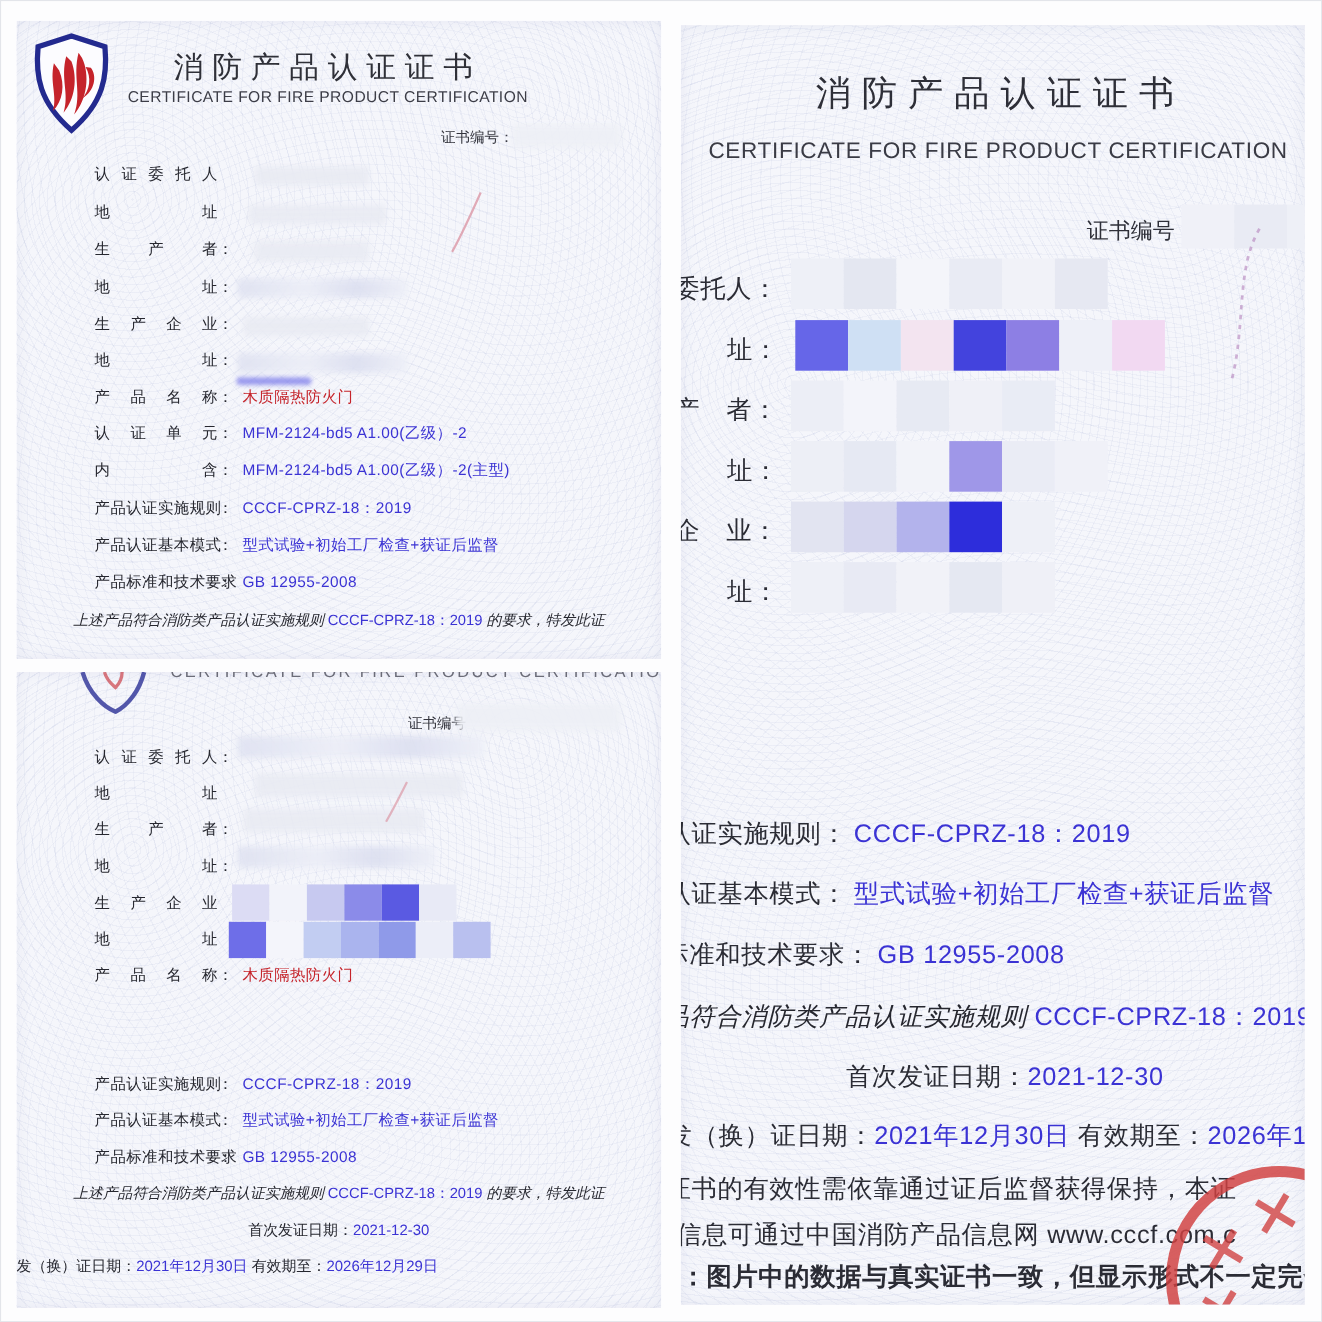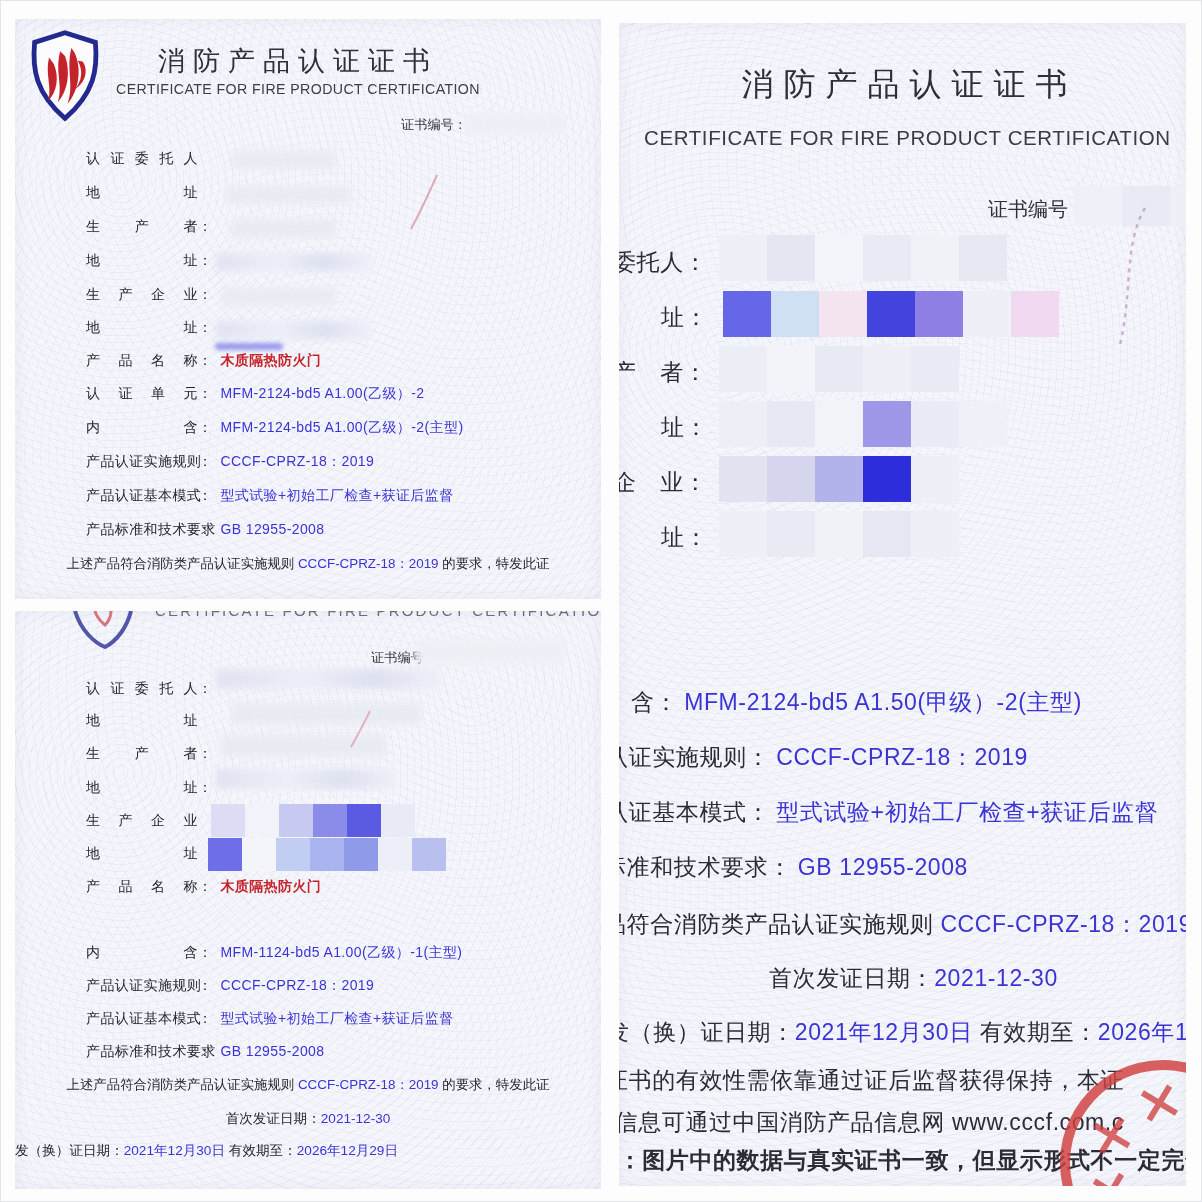--- a/index.html
+++ b/index.html
@@ -12,23 +12,23 @@
       repeating-radial-gradient(circle at 55% 75%, rgba(150,162,205,.08) 0 1px, transparent 1px 8px);
     box-shadow:inset 0 0 14px rgba(140,150,190,.14);}
   .c1{left:14px;top:18px;width:586px;height:580px;}
   .c2{left:14px;top:610px;width:586px;height:578px;}
   .c3{left:618px;top:22px;width:567px;height:1163px;}
 
   
   .lab{display:inline-block;width:112px;text-align:justify;text-align-last:justify;color:#26272f;}
   .col{color:#26272f;}
   .val{margin-left:8px;}
-  .v-red{color:#c5242b;font-weight:bold;}
+  .v-red{color:#c5242b;}
   .v-blue{color:#3b33d4;}
-  .mix-pre,.mix-post{color:#26272f;}
+  .mix-pre,.mix-post{color:#26272f;font-style:italic;}
   .mix-mid{color:#3b33d4;}
 
   
   .c1 .row,.c2 .row{position:absolute;left:71px;font-size:14px;letter-spacing:.4px;color:#26272f;white-space:nowrap;}
   .c1 .ttl{position:absolute;left:60px;right:80px;top:24px;text-align:center;font-size:27px;letter-spacing:8px;color:#2f3038;font-weight:500;}
   .c1 .sub{position:absolute;left:60px;right:80px;top:62px;text-align:center;font-size:14.2px;color:#3c3d47;letter-spacing:.4px;}
   .c1 .certno{position:absolute;left:386px;top:97px;font-size:13.2px;color:#33343d;}
   .c1r0{top:131px}.c1r1{top:165px}.c1r2{top:199px}.c1r3{top:233px}.c1r4{top:267px}.c1r5{top:300px}
   .c1r6{top:333px}.c1r7{top:366px}.c1r8{top:400px}.c1r9{top:434px}.c1r10{top:468px}.c1r11{top:502px}
   .c1 .footer{position:absolute;left:0;right:0;top:536px;text-align:center;font-size:13.4px;white-space:nowrap;}
@@ -156,21 +156,20 @@
     <div class="certno">证书编号</div>
     <div class="sm sNo"></div>
 
     <div class="row c2r0"><span class="lab">认证委托人</span><span class="col">：</span></div>
     <div class="row c2r1"><span class="lab">地址</span><span class="col"></span></div>
     <div class="row c2r2"><span class="lab">生产者</span><span class="col">：</span></div>
     <div class="row c2r3"><span class="lab">地址</span><span class="col">：</span></div>
     <div class="row c2r4"><span class="lab">生产企业</span><span class="col"></span></div>
     <div class="row c2r5"><span class="lab">地址</span><span class="col"></span></div>
     <div class="row c2r6"><span class="lab">产品名称</span><span class="col">：</span><span class="val v-red">木质隔热防火门</span></div>
-    <div class="row c2r8"><span class="lab">内含</span><span class="col">：</span><span class="val v-blue">MFM-1124-bd5 A1.00(乙级）-1(主型)</span></div>
     <div class="row c2r9"><span class="lab">产品认证实施规则</span><span class="col">：</span><span class="val v-blue">CCCF-CPRZ-18：2019</span></div>
     <div class="row c2r10"><span class="lab">产品认证基本模式</span><span class="col">：</span><span class="val v-blue">型式试验+初始工厂检查+获证后监督</span></div>
     <div class="row c2r11"><span class="lab">产品标准和技术要求</span><span class="col">：</span><span class="val v-blue">GB 12955-2008</span></div>
 
     <div class="sm ghost sA"></div>
     <div class="sm sB"></div>
     <div class="sm sC"></div>
     <div class="sm ghost sD"></div>
     <div class="mosaic mCompany"><span style="background: rgb(220, 220, 244);"></span><span style="background: rgb(242, 243, 250);"></span><span style="background: rgb(199, 201, 240);"></span><span style="background: rgb(139, 139, 233);"></span><span style="background: rgb(90, 90, 226);"></span><span style="background: rgb(232, 234, 246);"></span></div>
     <div class="mosaic mAddress"><span style="background: rgb(110, 110, 232);"></span><span style="background: rgb(244, 245, 251);"></span><span style="background: rgb(194, 205, 242);"></span><span style="background: rgb(170, 180, 238);"></span><span style="background: rgb(143, 154, 233);"></span><span style="background: rgb(236, 238, 248);"></span><span style="background: rgb(185, 192, 239);"></span></div>
@@ -194,21 +193,20 @@
     <div class="sub">CERTIFICATE FOR FIRE PRODUCT CERTIFICATION</div>
     <div class="certno">证书编号：</div>
     <div class="mosaic mNo"><span style="background: rgb(240, 241, 248);"></span><span style="background: rgb(233, 235, 244);"></span><span style="background: rgb(238, 240, 247);"></span></div>
 
     <div class="row c3r1"><span class="lab3">委托人：</span></div>
     <div class="row c3r2"><span class="lab3">址：</span></div>
     <div class="row c3r3"><span class="lab3">产　者：</span></div>
     <div class="row c3r4"><span class="lab3">址：</span></div>
     <div class="row c3r5"><span class="lab3">企　业：</span></div>
     <div class="row c3r6"><span class="lab3">址：</span></div>
-    <div class="row c3r9"><span class="lab3">含：</span><span class="val v-blue">MFM-2124-bd5 A1.50(甲级）-2(主型)</span></div>
     <div class="row c3r10"><span class="lab3">认证实施规则：</span><span class="val v-blue">CCCF-CPRZ-18：2019</span></div>
     <div class="row c3r11"><span class="lab3">认证基本模式：</span><span class="val v-blue">型式试验+初始工厂检查+获证后监督</span></div>
     <div class="row c3r12"><span class="lab3">标准和技术要求：</span><span class="val v-blue">GB 12955-2008</span></div>
 
     <div class="row c3r13">
       <span class="mix-pre">品符合消防类产品认证实施规则 </span><span class="mix-mid">CCCF-CPRZ-18：2019</span>
     </div>
     <div class="row c3r14">
       <span>首次发证日期：</span><span class="v-blue">2021-12-30</span>
     </div>

